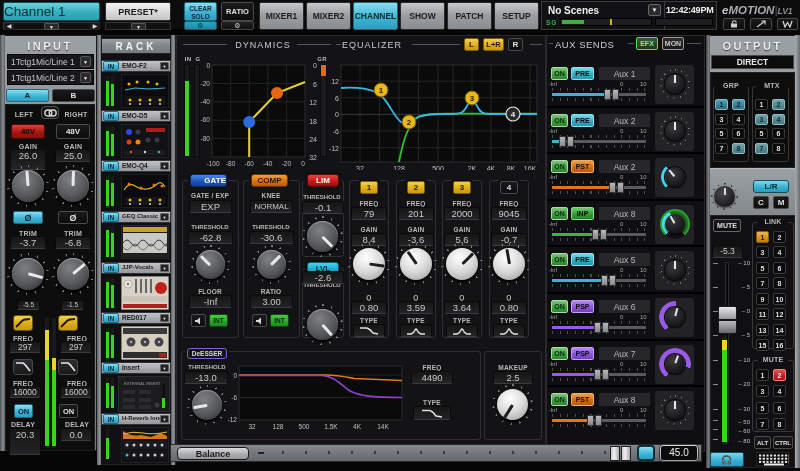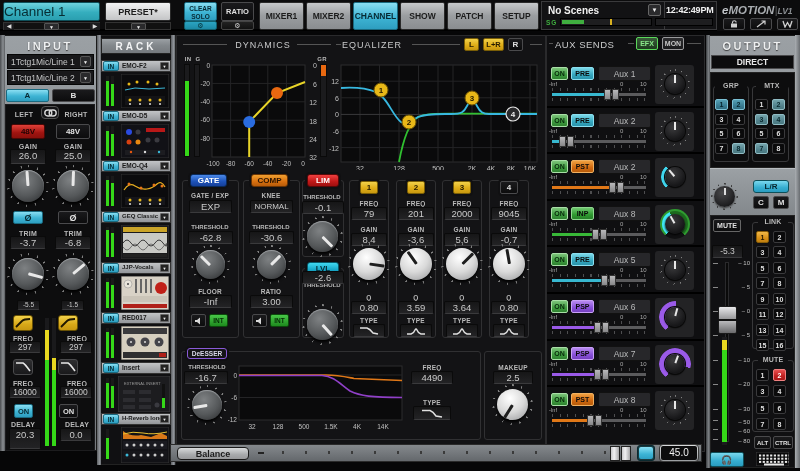--- a/index.html
+++ b/index.html
@@ -87,21 +87,21 @@
 <div class="lbl" style="left:58px;top:111px;width:36px;">RIGHT</div>
 <div class="p" style="left:41px;top:106px;width:18px;height:13px;background:#141416;border:1px solid #555;border-radius:4px;"></div>
     <svg class="p" style="left:44px;top:109px;" width="13" height="8">
       <rect x="0.8" y="1" width="7" height="6" rx="3" fill="none" stroke="#d8d8d8" stroke-width="1.4"></rect>
       <rect x="5.2" y="1" width="7" height="6" rx="3" fill="none" stroke="#d8d8d8" stroke-width="1.4"></rect>
     </svg>
 <div class="p" style="left:11px;top:124px;width:34px;height:15px;background:linear-gradient(#e04038,#a01410 60%,#8a100c);border:1px solid #4a0806;border-radius:2px;color:#200404;font-size:8px;font-weight:bold;text-align:center;line-height:14px;">48V</div>
 <div class="p blkb" style="left:56px;top:124px;width:34px;height:15px;font-size:8px;line-height:14px;">48V</div>
 <div class="lbl" style="left:10px;top:143px;width:36px;">GAIN</div>
     <div class="lbl" style="left:55px;top:143px;width:36px;">GAIN</div>
-<div class="vbox" style="left:10px;top:149px;width:36px;height:15px;">26.0</div>
+<div class="vbox" style="left:10px;top:149px;width:36px;height:21px;">26.0</div>
 <div class="vbox" style="left:55px;top:149px;width:36px;height:13px;">25.0</div>
 <div class="tring" style="left:7px;top:165px;width:42px;height:42px;"></div>
     <div class="knob" style="left:12px;top:170px;width:32px;height:32px;">
       <i style="transform:rotate(176deg);"></i>
     </div>
 <div class="tring" style="left:52px;top:165px;width:42px;height:42px;"></div>
     <div class="knob" style="left:57px;top:170px;width:32px;height:32px;">
       <i style="transform:rotate(182deg);"></i>
     </div>
 <div class="p cyanb" style="left:13px;top:211px;width:30px;height:13px;font-size:9px;line-height:12px;">Ø</div>
@@ -151,21 +151,21 @@
     </svg>
 <div class="lbl" style="left:5px;top:380px;width:36px;">FREQ</div>
     <div class="lbl" style="left:59px;top:380px;width:36px;">FREQ</div>
 <div class="vbox" style="left:9px;top:386px;width:32px;height:12px;font-size:8.5px;line-height:10px;">16000</div>
 <div class="vbox" style="left:60px;top:386px;width:32px;height:12px;font-size:8.5px;line-height:10px;">16000</div>
 
 <div class="p cyanb" style="left:14px;top:404px;width:19px;height:14px;font-size:7.5px;line-height:13px;">ON</div>
 <div class="p blkb" style="left:59px;top:404px;width:19px;height:14px;font-size:7.5px;line-height:13px;">ON</div>
 <div class="lbl" style="left:5px;top:421px;width:36px;">DELAY</div>
     <div class="lbl" style="left:59px;top:421px;width:36px;">DELAY</div>
-<div class="vbox" style="left:9px;top:428px;width:32px;height:21px;">20.3</div>
+<div class="vbox" style="left:9px;top:428px;width:32px;height:27px;">20.3</div>
 <div class="vbox" style="left:60px;top:428px;width:32px;height:13px;">0.0</div>
 
 
 <div class="p" style="left:97px;top:35px;width:79px;height:430px;background:#101012;border:1px solid #222;"></div>
 <div class="p" style="left:97px;top:35px;width:4px;height:430px;background:linear-gradient(90deg,#5a5d60,#90949a 60%,#6a6e72);"></div>
 <div class="p" style="left:171px;top:35px;width:4px;height:430px;background:linear-gradient(90deg,#5a5d60,#90949a 60%,#6a6e72);"></div>
 <div class="p metal" style="left:101px;top:38px;width:70px;height:16px;border:1px solid #222;"></div>
 <div class="p" style="left:101px;top:41px;width:70px;color:#f2f3f4;font-size:10px;font-weight:bold;letter-spacing:3px;text-align:center;">RACK</div>
 <div id="rack">
 
@@ -387,21 +387,21 @@
           <text x="17" y="8">0</text>
           <text x="17" y="27">6</text>
           <text x="17" y="45">12</text>
           <text x="17" y="64">18</text>
           <text x="17" y="82">24</text>
           <text x="17" y="100">32</text>
         </g>
       </svg>
 
 <div class="brk" style="left:182px;top:180px;width:57px;height:158px;border-color:#303032;"></div>
-<div class="p" style="left:190px;top:174px;width:37px;height:13px;background:linear-gradient(#4a88e8,#1d52b8 60%,#16409a);border:1px solid #0a2a5a;border-radius:3px;color:#fff;font-size:8px;font-weight:bold;text-align:center;line-height:12px;box-shadow:0 0 0 2px #101012;">GATE</div>
+<div class="p" style="left:190px;top:174px;width:37px;height:13px;background:linear-gradient(#4a88e8,#1d52b8 60%,#16409a);border:1px solid #0a2a5a;border-radius:3px;color:#fff;font-size:8px;font-weight:bold;text-align:right;line-height:12px;box-shadow:0 0 0 2px #101012;">GATE</div>
 <div class="lbl" style="left:185px;top:192px;width:50px;font-size:6.5px;">GATE / EXP</div>
 <div class="vbox" style="left:189px;top:200px;width:43px;height:13px;">EXP</div>
 <div class="lbl" style="left:186px;top:224px;width:48px;font-size:6px;letter-spacing:0;">THRESHOLD</div>
 <div class="vbox" style="left:188px;top:231px;width:45px;height:13px;">-62.8</div>
 <div class="tring" style="left:191.0px;top:245.0px;width:39px;height:39px;"></div>
       <div class="knob" style="left:196px;top:250px;width:29px;height:29px;">
         <i style="transform:rotate(135deg);"></i>
       </div>
 <div class="lbl" style="left:185px;top:288px;width:50px;font-size:6.5px;">FLOOR</div>
 <div class="vbox" style="left:189px;top:295px;width:43px;height:13px;">-Inf</div>
@@ -572,21 +572,21 @@
 <div class="vbox" style="left:493px;top:324px;width:32px;height:13px;"></div>
       <svg class="p" style="left:499px;top:327px;" width="20" height="8">
         <path d="M1,7 L5,7 Q8,6 9,3 Q10,1 11,3 Q12,6 15,7 L19,7" stroke="#e0e0e0" stroke-width="1.4" fill="none"></path>
       </svg>
 </div>
 <div id="deesser">
 <div class="brk" style="left:181px;top:351px;width:300px;height:89px;border-color:#303032;"></div>
 <div class="brk" style="left:484px;top:351px;width:58px;height:89px;border-color:#303032;"></div>
 <div class="p" style="left:187px;top:348px;width:40px;height:11px;background:#141416;border:1px solid #8a5ad8;border-radius:3px;color:#d8d8e8;font-size:6.5px;font-weight:bold;text-align:center;line-height:10px;box-shadow:0 0 0 2px #101012;">DeESSER</div>
 <div class="lbl" style="left:183px;top:364px;width:48px;font-size:6px;letter-spacing:0;">THRESHOLD</div>
-<div class="vbox" style="left:184px;top:371px;width:44px;height:13px;">-16.7</div>
+<div class="vbox" style="left:184px;top:371px;width:44px;height:13px;">-13.0</div>
 <div class="tring" style="left:187.0px;top:385.0px;width:40px;height:40px;"></div>
       <div class="knob" style="left:192px;top:390px;width:30px;height:30px;">
         <i style="transform:rotate(80deg);"></i>
       </div>
 
 <svg class="p" style="left:228px;top:362px;" width="185" height="70" font-family="Liberation Sans">
 <rect x="11" y="4" width="163" height="54" fill="#0a0a0b" stroke="#2c2c2e" stroke-width="1"></rect>
 <line x1="11" y1="13" x2="174" y2="13" stroke="#242426"></line>
         <line x1="11" y1="35.5" x2="174" y2="35.5" stroke="#242426"></line>
 <path d="M11,13 L98,13 C110,13 116,14.5 126,16.5 L174,18.5" stroke="#e07818" stroke-width="1.6" fill="none"></path>

